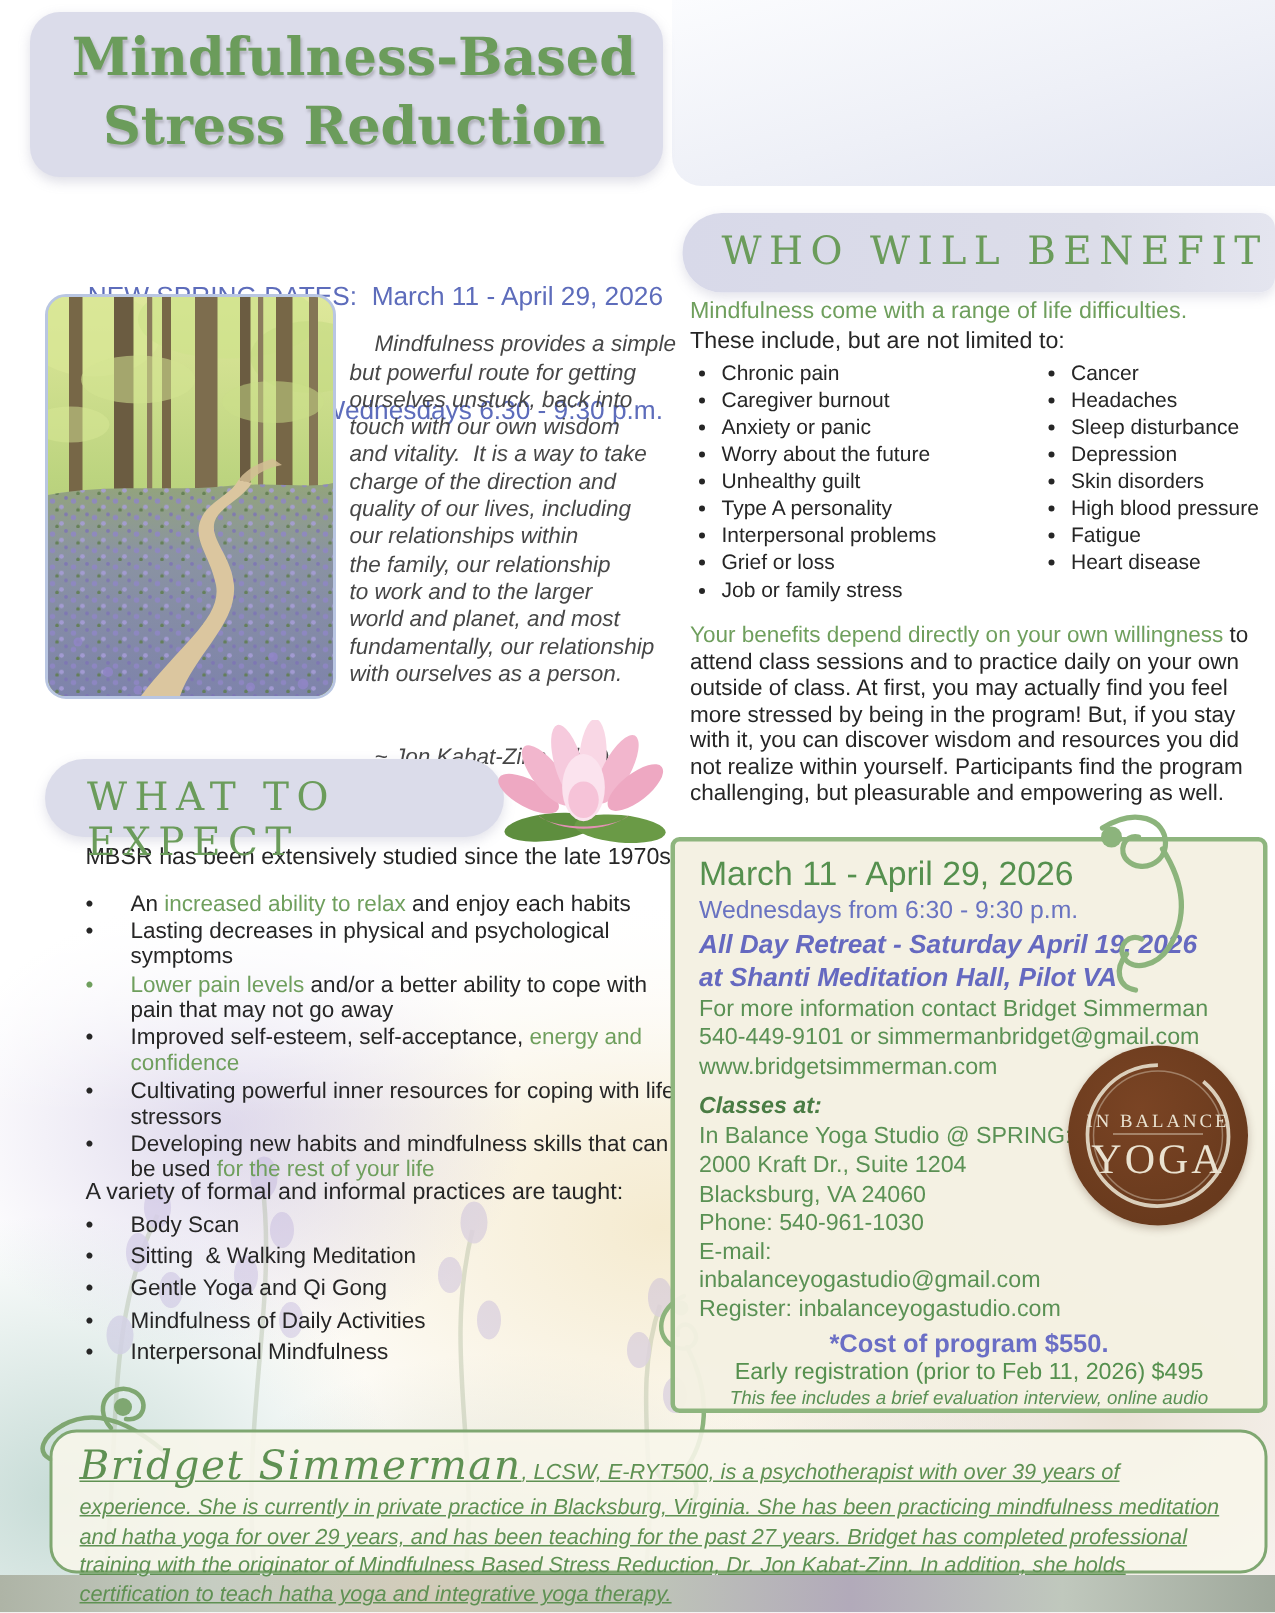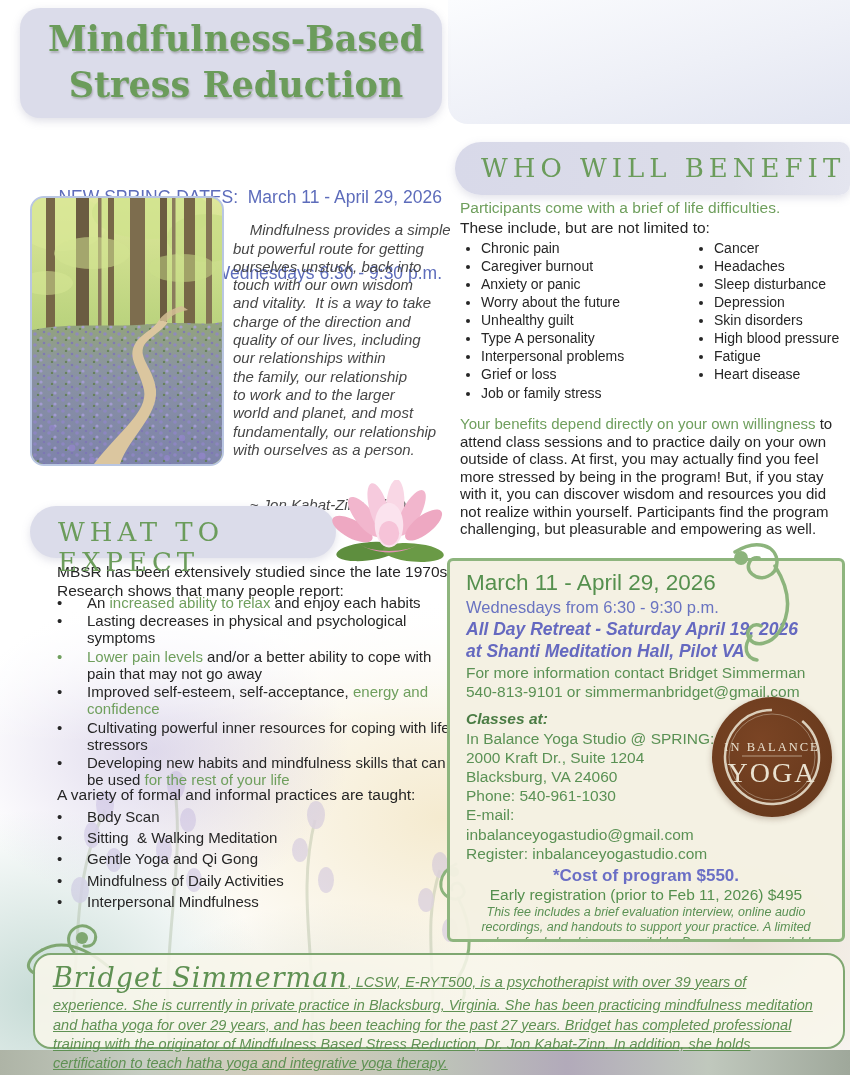--- a/index.html
+++ b/index.html
@@ -268,21 +268,21 @@
 the family, our relationship
 to work and to the larger
 world and planet, and most
 fundamentally, our relationship
 with ourselves as a person.</span>
     <br>
     <span>~ Jon Kabat-Zinn, Ph.D.</span>
   </div>
 
   <div class="who-content">
-    <p class="lead-green">Participants come with a brief of life difficulties.</p>
+    <p class="lead-green">Mindfulness come with a range of life difficulties.</p>
     <p class="lead-black">These include, but are not limited to:</p>
     <div class="who-cols">
       <ul class="c1">
         <li>Chronic pain</li>
         <li>Caregiver burnout</li>
         <li>Anxiety or panic</li>
         <li>Worry about the future</li>
         <li>Unhealthy guilt</li>
         <li>Type A personality</li>
         <li>Interpersonal problems</li>
@@ -317,21 +317,20 @@
     <ellipse cx="66" cy="26" rx="9" ry="27" fill="#f9d7e5" transform="rotate(4 66 26)"></ellipse>
     <ellipse cx="82" cy="32" rx="9" ry="25" fill="#f2b6cd" transform="rotate(28 82 32)"></ellipse>
     <ellipse cx="94" cy="44" rx="9" ry="22" fill="#eea8c2" transform="rotate(52 94 44)"></ellipse>
     <ellipse cx="60" cy="44" rx="14" ry="22" fill="#fbe3ee"></ellipse>
     <ellipse cx="60" cy="52" rx="10" ry="12" fill="#f6c3d8"></ellipse>
     <path d="M30,62 C45,74 75,74 90,62 C80,72 40,72 30,62 Z" fill="#e391b4"></path>
   </svg>
 
   <div class="expect-intro">
     <div>MBSR has been extensively studied since the late 1970s.</div>
-    <div>Research shows that many people report:</div>
   </div>
 
   <ul class="blist expect-list">
     <li>
         <span class="dot">•</span>
         <span class="txt"><span>An </span><span class="green-t">increased ability to relax</span><span> and enjoy each habits</span></span>
       </li>
     <li>
         <span class="dot">•</span>
         <span class="txt"><span>Lasting decreases in physical and psychological symptoms</span><span class="green-t"></span><span></span></span>
@@ -364,21 +363,22 @@
       <li><span class="dot">•</span><span class="txt">Interpersonal Mindfulness</span></li>
     </ul>
   </div>
 
   <div class="info-box">
     <p class="ib-dates">March 11 - April 29, 2026</p>
     <p class="ib-sched">Wednesdays from 6:30 - 9:30 p.m.</p>
     <p class="ib-retreat">All Day Retreat - Saturday April 19, 2026</p>
     <p class="ib-retreat">at Shanti Meditation Hall, Pilot VA</p>
     <p class="ib-contact">For more information contact Bridget Simmerman</p>
-    <p class="ib-contact">540-813-9101 or simmermanbridget@gmail.com</p>
+    <p class="ib-contact">540-449-9101 or simmermanbridget@gmail.com</p>
+    <p class="ib-contact">www.bridgetsimmerman.com</p>
     <p class="ib-classes-head">Classes at:</p>
     <p class="ib-classes">In Balance Yoga Studio @ SPRING:</p>
     <p class="ib-classes">2000 Kraft Dr., Suite 1204</p>
     <p class="ib-classes">Blacksburg, VA 24060</p>
     <p class="ib-classes">Phone: 540-961-1030</p>
     <p class="ib-classes">E-mail: inbalanceyogastudio@gmail.com</p>
     <p class="ib-classes">Register: inbalanceyogastudio.com</p>
     <p class="ib-cost">*Cost of program $550.</p>
     <p class="ib-early">Early registration (prior to Feb 11, 2026) $495</p>
     <p class="ib-fine">This fee includes a brief evaluation interview, online audio recordings, and handouts to support your practice. A limited number of scholarships are available. Payment plans available.</p>

